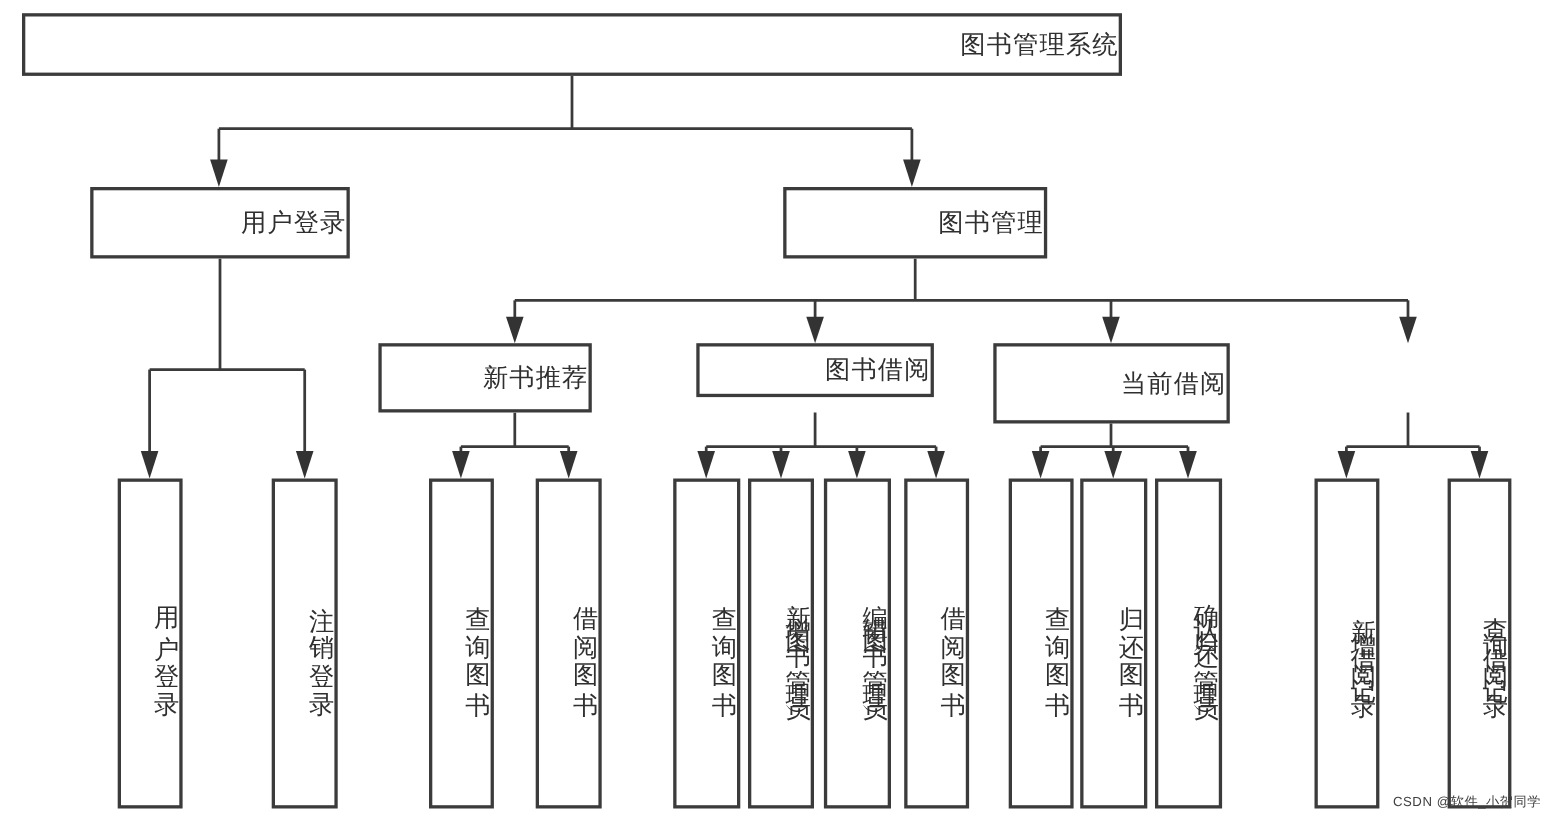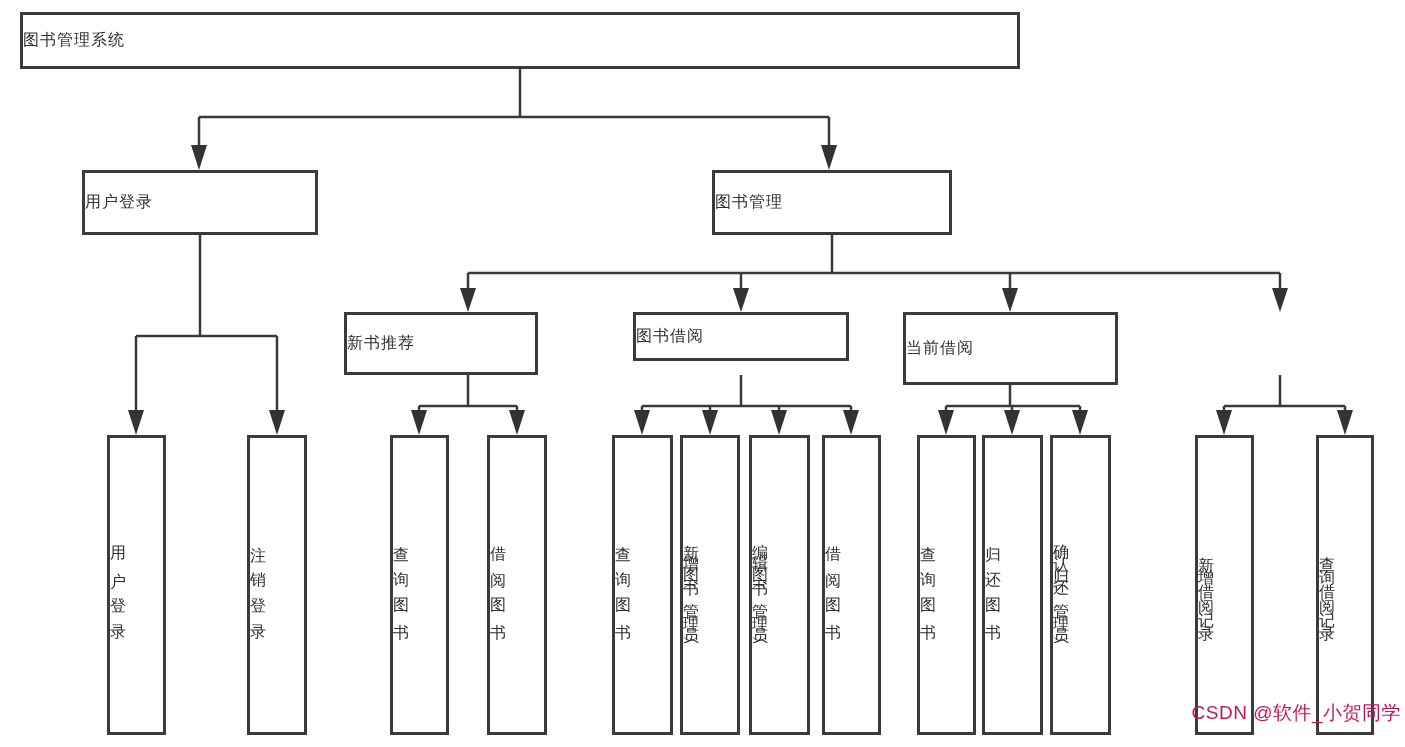--- a/index.html
+++ b/index.html
@@ -18,41 +18,41 @@
     position: absolute; left: 0; top: 0;
     width: 1405px; height: 747px;
   }
   .node {
     position: absolute;
     box-sizing: border-box;
     border: 3px solid #3b3b3b;
     background: #ffffff;
     display: flex;
     align-items: center;
-    justify-content: flex-start;
+    justify-content: flex-end;
     color: #2f2f2f;
-    font-size: 16px;
+    font-size: 23px;
     letter-spacing: 1px;
     white-space: nowrap;
   }
   .node.leaf {
     white-space: normal;
   }
   .v-label {
     writing-mode: vertical-rl;
     text-orientation: mixed;
     line-height: 1;
     letter-spacing: 14px;
   }
   #watermark {
     position: absolute;
     right: 4px;
-    bottom: 21px;
-    font-size: 19px;
-    color: #be185d;
+    bottom: 9px;
+    font-size: 12px;
+    color: #404040;
     letter-spacing: 0.5px;
     z-index: 10;
   }
   svg line, svg path { stroke: #3a3a3a; stroke-width: 2.5; fill: none; }
   svg polygon { fill: #333333; stroke: none; }
 </style>
 </head>
 <body>
 
 <div id="canvas">

